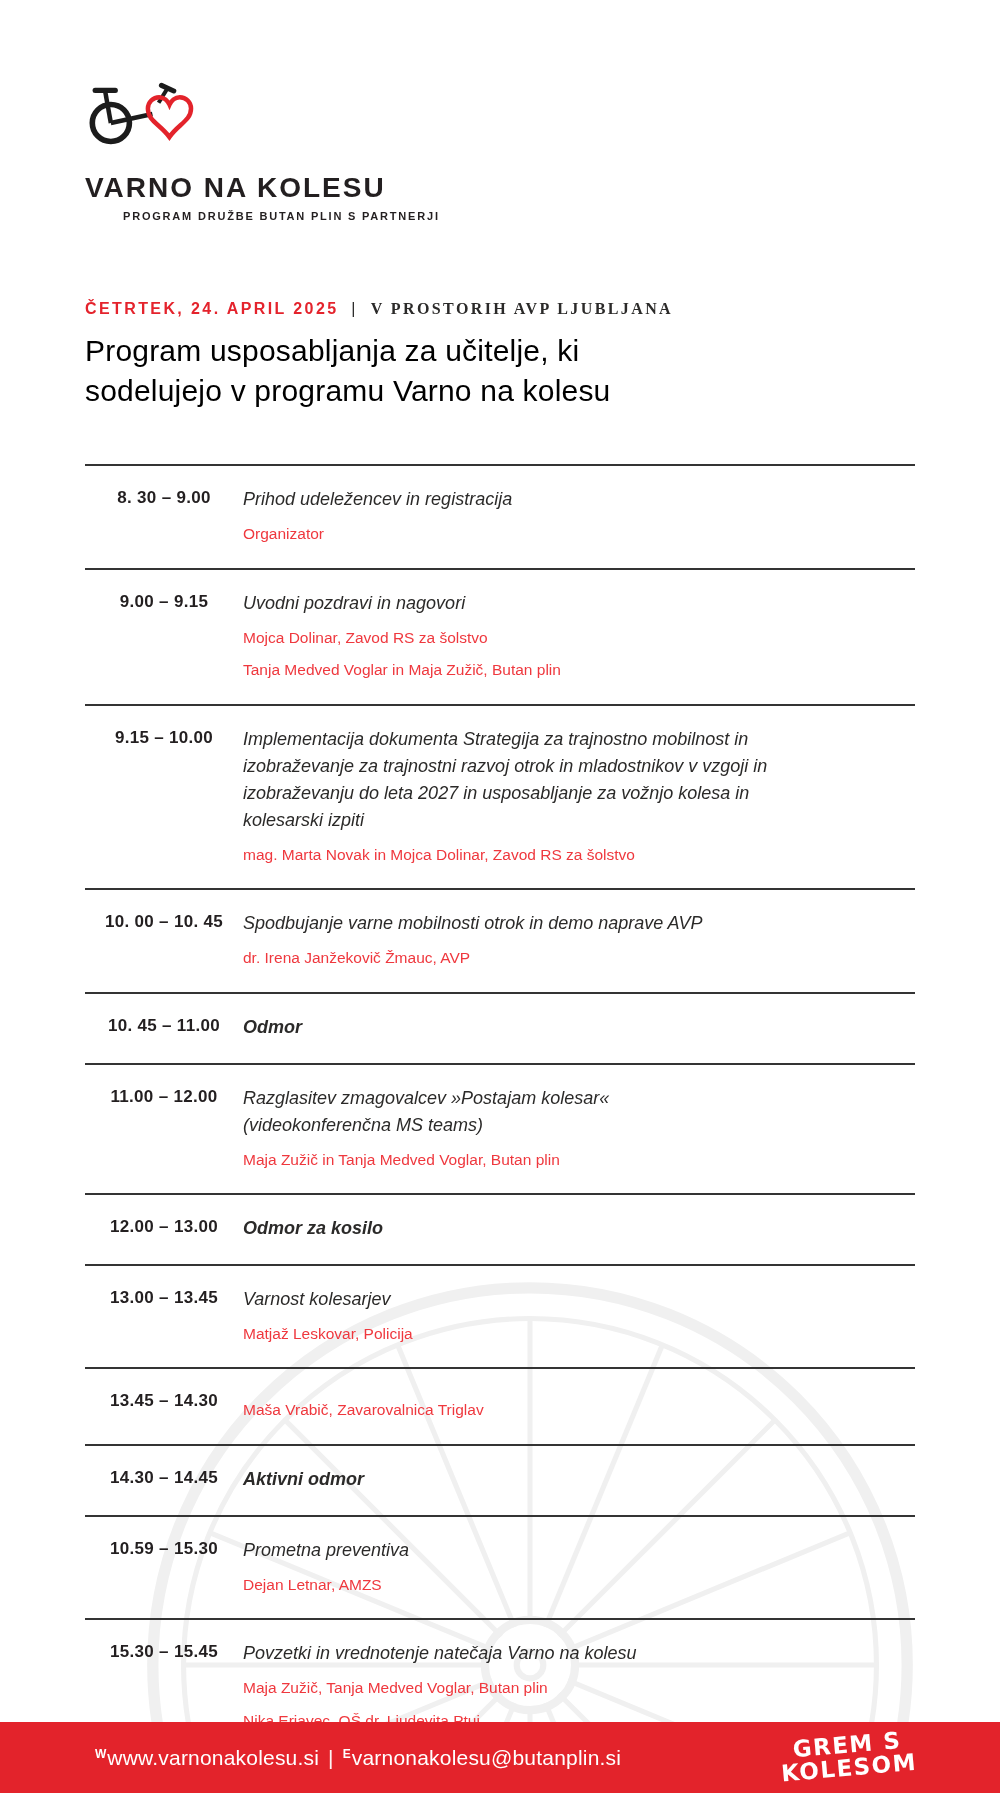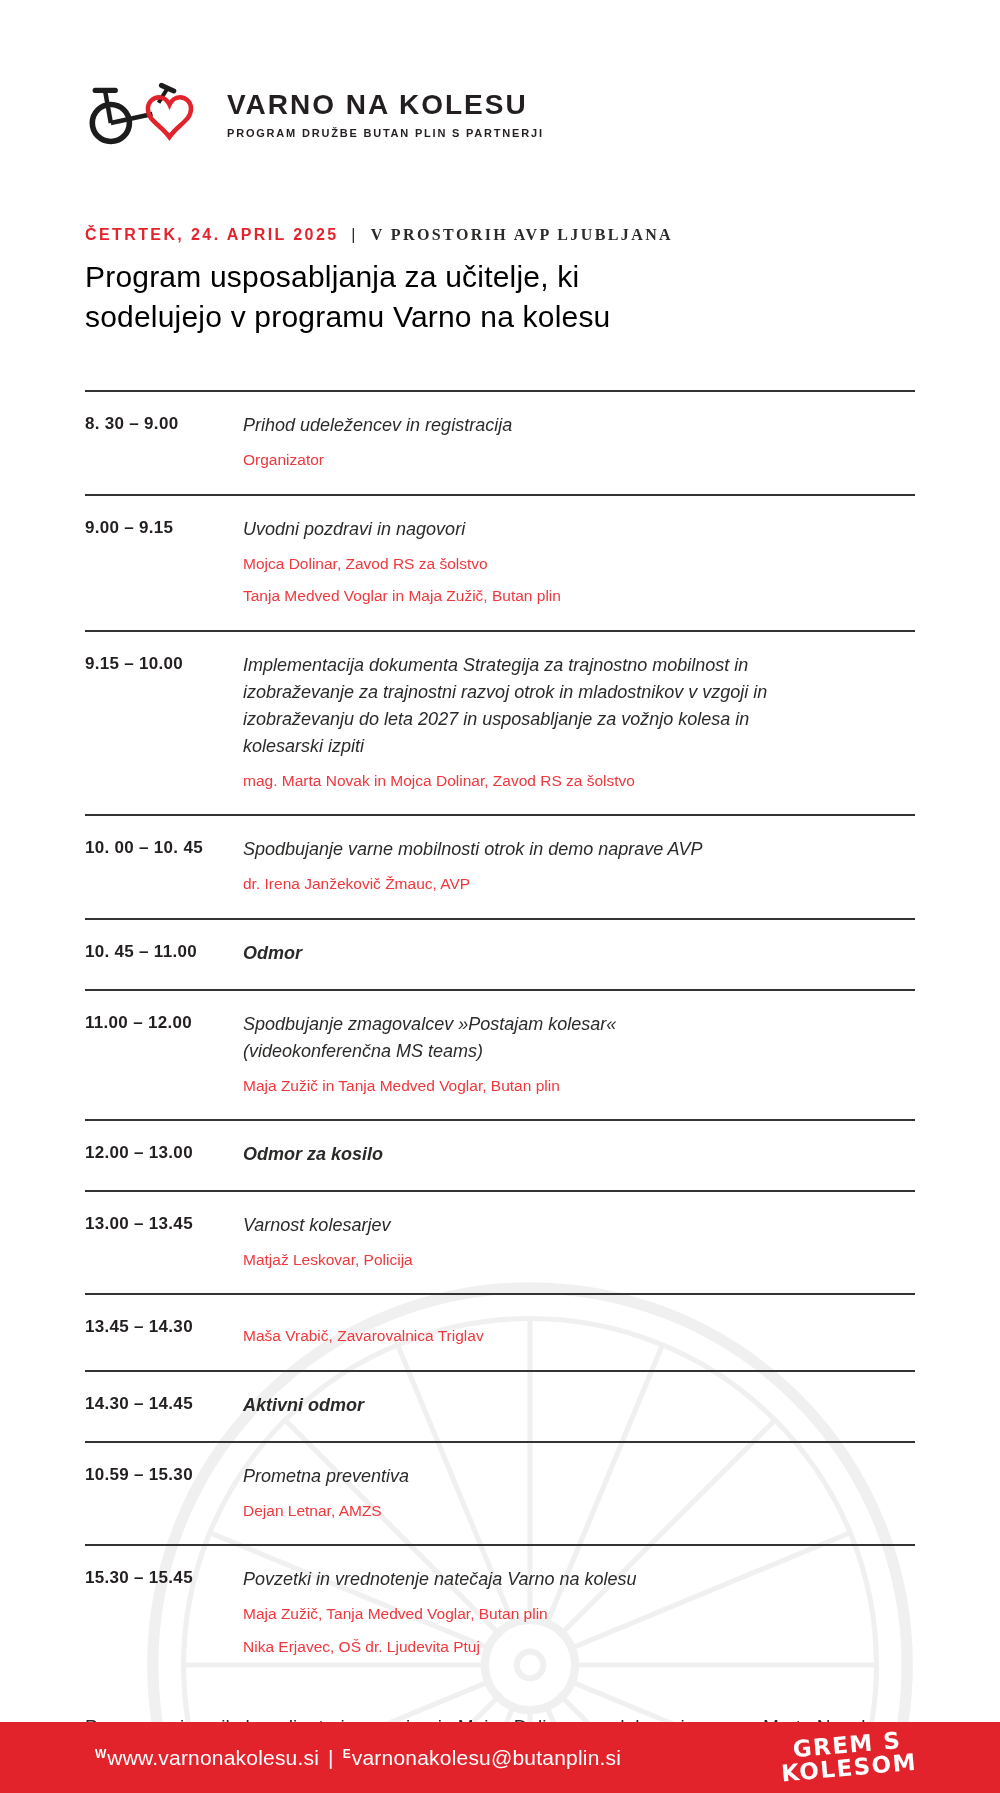--- a/index.html
+++ b/index.html
@@ -9,37 +9,37 @@
     position:relative; overflow:hidden;
     font-family:"Liberation Sans", sans-serif;
     color:#2b2a29;
   }
   
   .watermark { position:absolute; left:120px; top:1255px; z-index:0; }
 
   .page { position:relative; z-index:1; padding:0 85px; }
 
   
-  .logo-row { display:flex; align-items:center; gap:24px; padding-top:80px; }
+  .logo-row { display:flex; gap:24px; padding-top:80px;flex-direction:column; }
   .logo-text .t1 { font-size:28px; font-weight:bold; letter-spacing:2px; color:#231f20; }
-  .logo-text .t2 { font-size:11px; font-weight:bold; letter-spacing:1.8px; color:#231f20; margin-top:6px; }
+  .logo-text .t2 { font-size:11px; font-weight:bold; letter-spacing:1.8px; color:#231f20; margin-top:6px;margin-left:38px; }
 
   
   .dateline { margin-top:78px; font-size:16px; font-weight:bold; letter-spacing:2.4px; white-space:nowrap; }
   .dateline .date { color:#e4232c; }
   .dateline .sep { color:#2b2a29; font-weight:normal; padding:0 6px; }
   .dateline .loc { color:#2b2a29;font-family:Liberation Serif, serif; }
 
   
   .doc-title { margin-top:13px; font-size:30px; font-weight:normal; letter-spacing:0.2px; line-height:1.32; color:#000000; }
 
   
   .schedule { margin-top:54px; }
   .srow { display:flex; border-top:2px solid #343434; padding:20px 0 22px; }
-  .time { width:158px; flex:none; font-weight:bold; font-size:17px; letter-spacing:0.3px; color:#231f20; padding-top:2px; white-space:nowrap; }
+  .time { width:158px; flex:none; font-weight:bold; font-size:17px; letter-spacing:0.3px; color:#231f20; padding-top:2px; white-space:nowrap;text-align:center; }
   .cell { flex:1; }
   .stitle { font-size:18px; line-height:1.5; white-space:pre-line; color:#2b2a29;font-style:italic; }
   .srow.bold .stitle { font-weight:bold; }
   .speaker { color:#ef383e; font-size:15.5px; line-height:1.45; margin-top:10px; }
   .speaker:empty { display:none; margin:0; }
 
   
   .note { margin-top:36px; font-size:19px; color:#2b2a29; }
 
   
@@ -151,21 +151,21 @@
       <div class="time">10. 45 – 11.00</div>
       <div class="cell">
         <div class="stitle">Odmor</div>
 
       </div>
     </div>
 
     <div class="srow">
       <div class="time">11.00 – 12.00</div>
       <div class="cell">
-        <div class="stitle">Spodbujanje zmagovalcev »Postajam kolesar«
+        <div class="stitle">Razglasitev zmagovalcev »Postajam kolesar«
 (videokonferenčna MS teams)</div>
         <div class="speaker">Maja Zužič in Tanja Medved Voglar, Butan plin</div>
 
       </div>
     </div>
 
     <div class="srow bold">
       <div class="time">12.00 – 13.00</div>
       <div class="cell">
         <div class="stitle">Odmor za kosilo</div>

